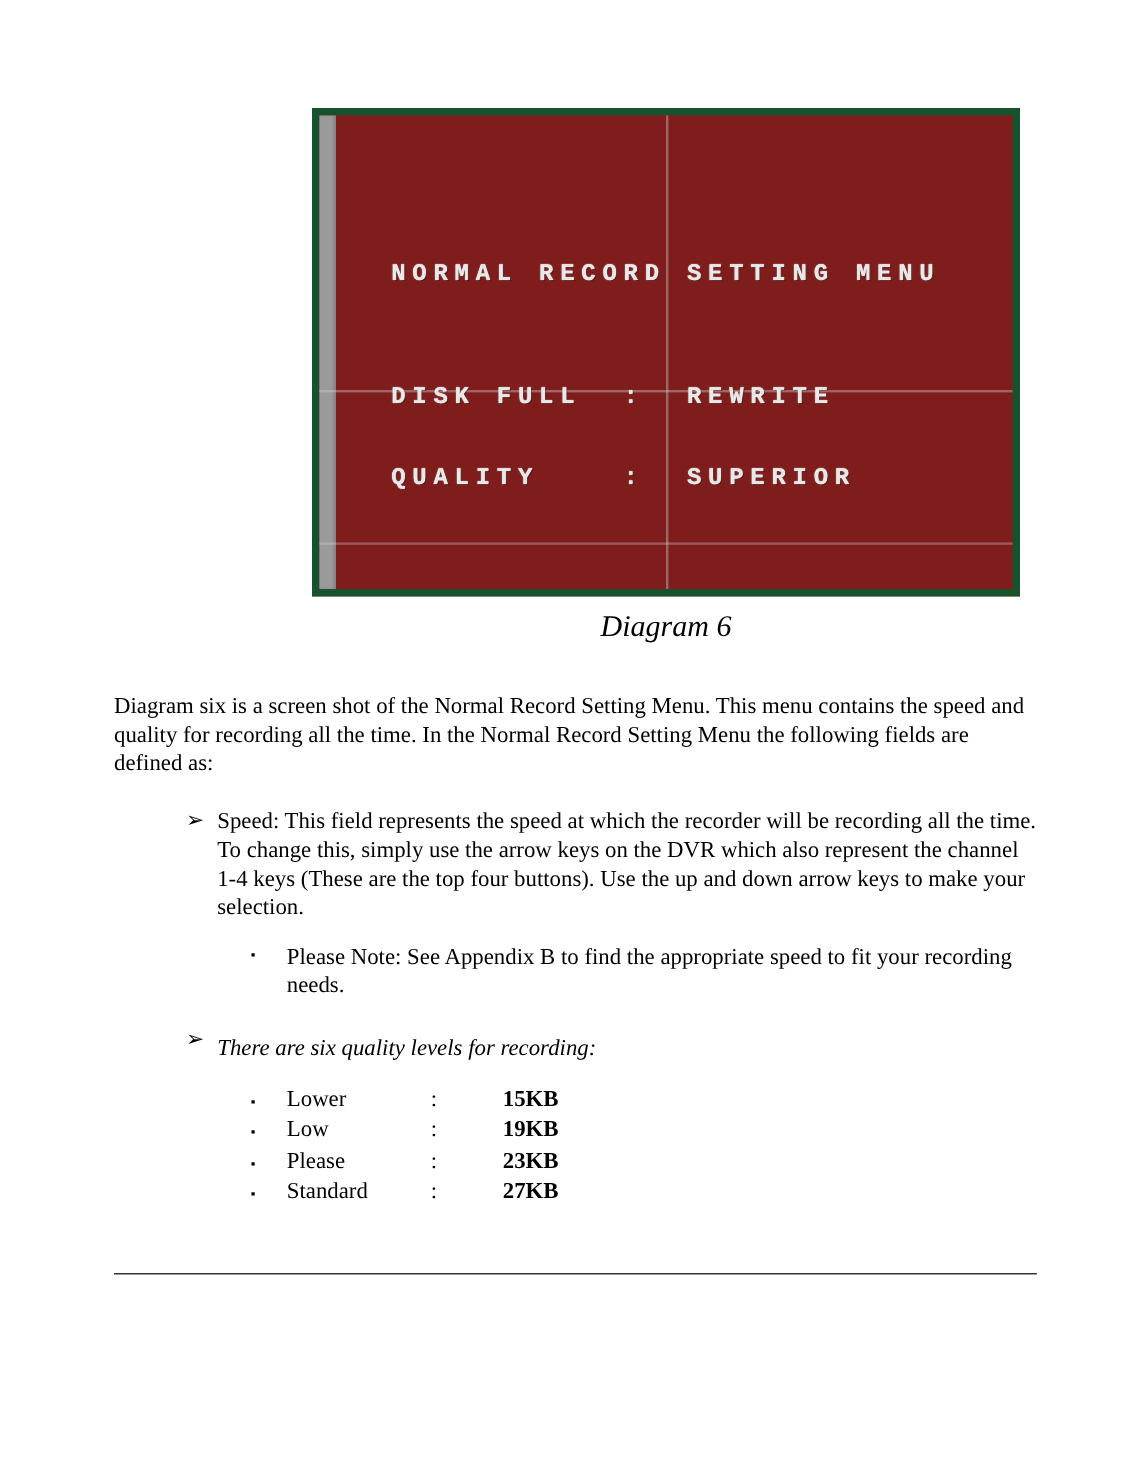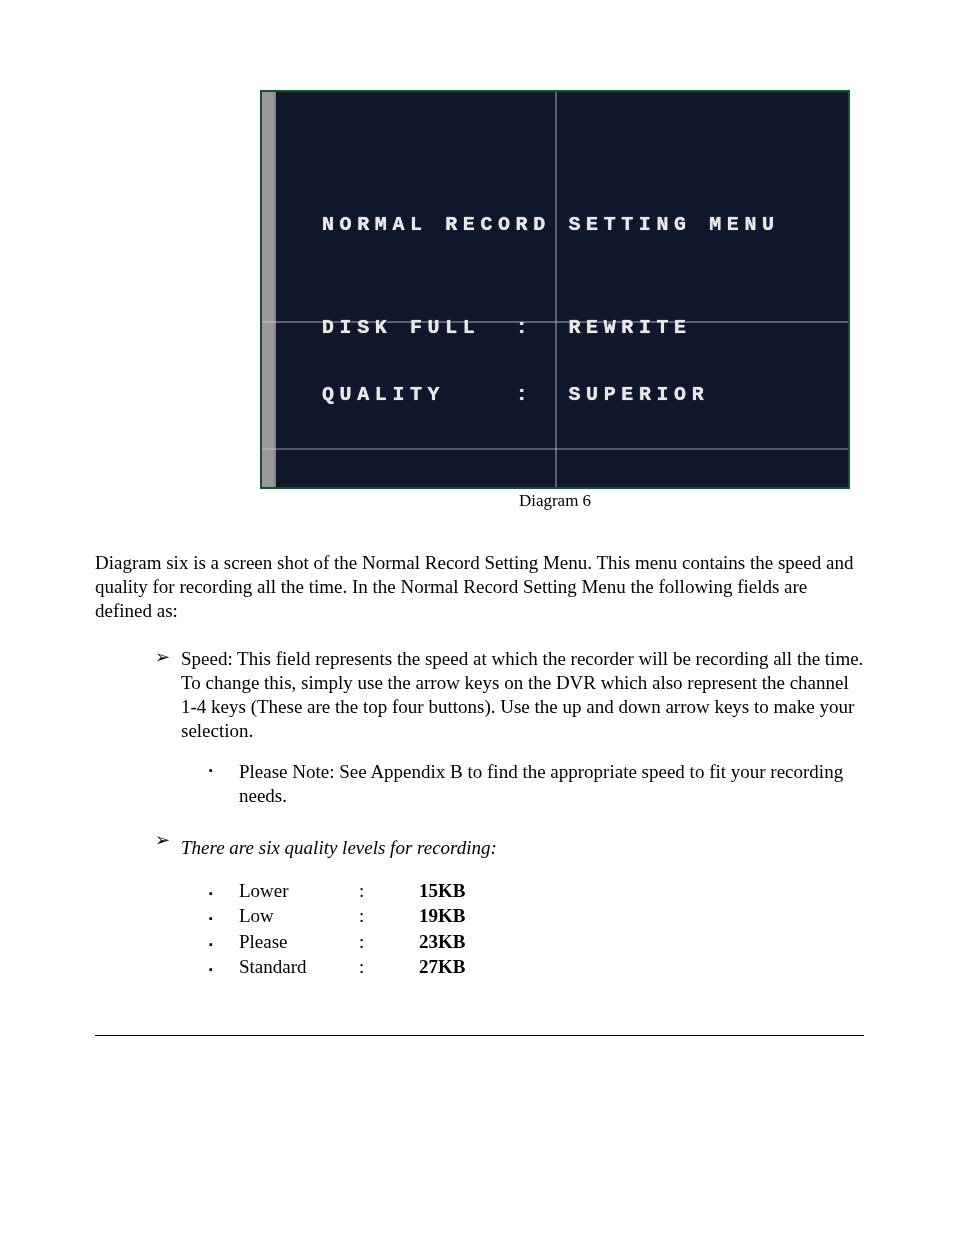--- a/index.html
+++ b/index.html
@@ -13,22 +13,22 @@
   }
   .page {
     padding: 90px 90px 50px 95px;
   }
   .figure-wrap {
     margin-left: 165px;
     margin-right: 0;
     width: 590px;
   }
   .screenshot {
-    background: #0f172a;
-    border: 2px solid #14532d;
+    background: #7f1d1d;
+    border: 6px solid #14532d;
     position: relative;
     height: 395px;
     overflow: hidden;
   }
   .crt-left-bar {
     position: absolute;
     left: 0;
     top: 0;
     width: 14px;
     height: 395px;
@@ -72,22 +72,23 @@
     white-space: pre;
   }
   .osd-title {
     margin-bottom: 35px;
   }
   .osd-row {
     line-height: 1.05;
   }
   .caption {
     text-align: center;
-    margin-top: 2px;
-    font-size: 17px;
+    margin-top: 12px;
+    font-size: 25px;
+    font-style: italic;
   }
   .bodytext {
     margin-top: 40px;
     line-height: 1.25;
   }
   .list1 {
     margin-top: 25px;
     margin-left: 60px;
   }
   .arrow-item {

